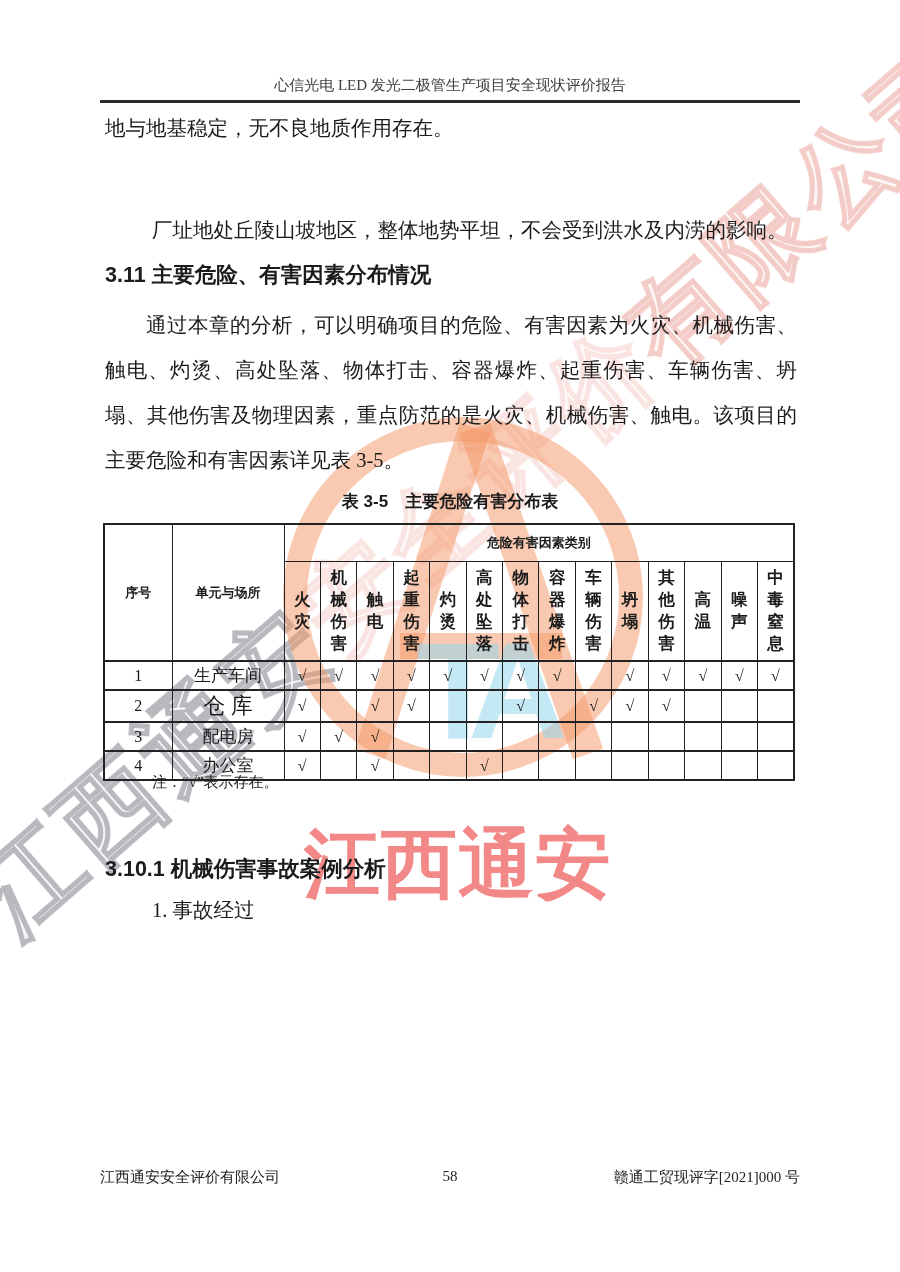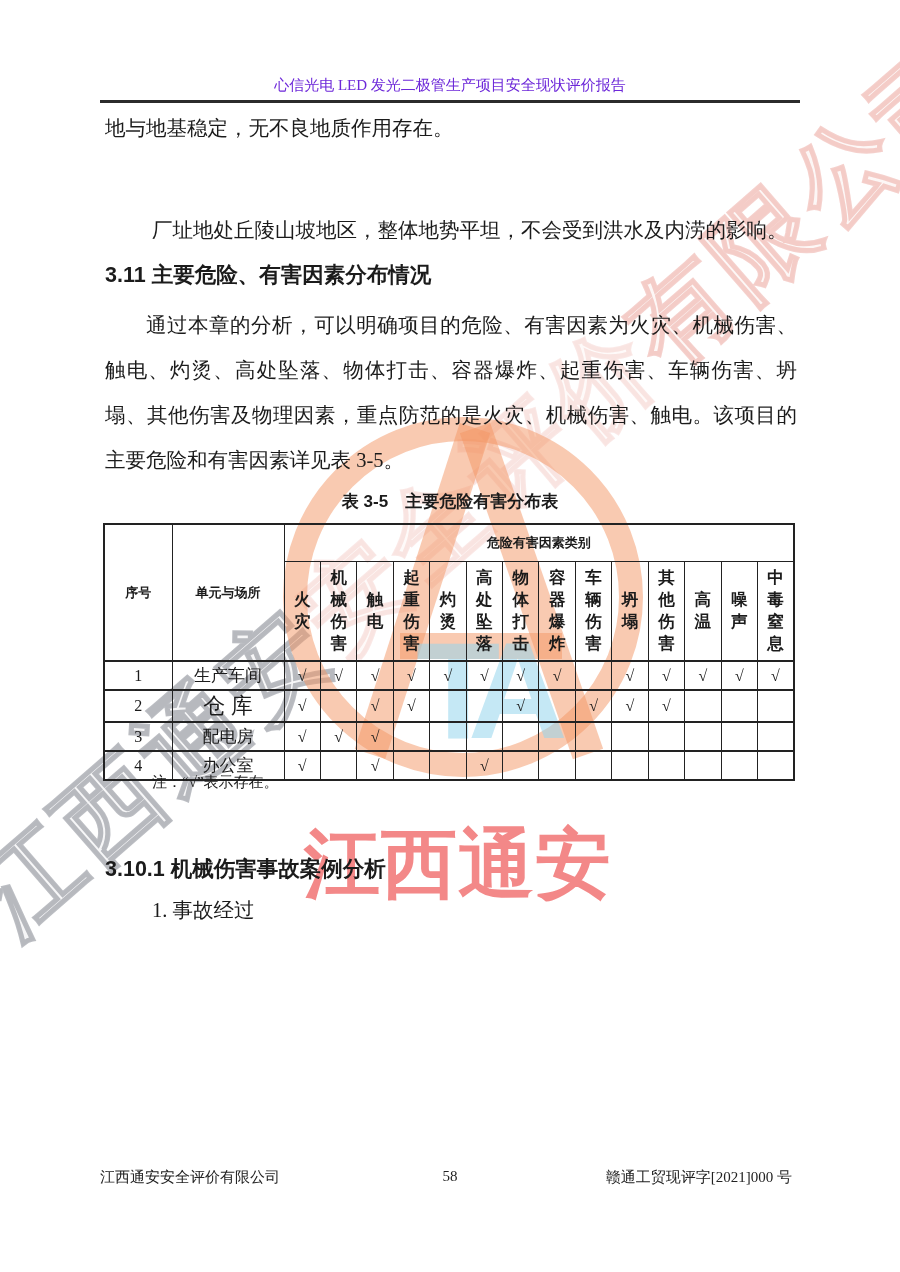--- a/index.html
+++ b/index.html
@@ -18,21 +18,21 @@
     font-weight:bold;font-size:102px;letter-spacing:6px;white-space:nowrap;
   }
   .wm-logo{position:absolute;left:266px;top:400px;}
   .wm-red{
     position:absolute;left:304px;top:814px;
     font-family:"Liberation Sans","DejaVu Sans",sans-serif;
     font-weight:bold;font-size:76px;letter-spacing:1px;white-space:nowrap;
   }
   
   .content{position:absolute;inset:0;z-index:5;}
-  .hdr-title{position:absolute;top:76px;left:0;width:100%;text-align:center;font-size:15px;color:#6d28d9;}
+  .hdr-title{position:absolute;top:76px;left:0;width:100%;text-align:center;font-size:15px;color:#404040;}
   .hdr-rule{position:absolute;top:100px;left:100px;width:700px;height:2.5px;background:#2b2b2b;}
   .para{position:absolute;left:105px;width:692px;font-size:20.5px;line-height:1.25;text-align:justify;}
   .h-bold{position:absolute;font-family:"Liberation Sans","DejaVu Sans",sans-serif;font-weight:bold;}
   .tbl-title{position:absolute;top:490px;left:0;width:100%;text-align:center;
     font-family:"Liberation Sans","DejaVu Sans",sans-serif;font-weight:bold;font-size:17px;}
   
   table.hz{
     position:absolute;left:103px;top:523px;width:692px;
     border-collapse:collapse;table-layout:fixed;
     border:2.5px solid #222;background:transparent;
@@ -41,21 +41,21 @@
   table.hz thead tr.grp th{height:36px;font-family:"Liberation Sans","DejaVu Sans",sans-serif;font-weight:bold;font-size:13px;}
   table.hz thead tr.names th{height:98px;border-bottom:2.5px solid #222;
     font-family:"Liberation Sans","DejaVu Sans",sans-serif;font-weight:bold;font-size:16.5px;}
   table.hz th.fixed{font-family:"Liberation Serif","DejaVu Serif",serif;font-weight:normal;font-size:17px;}
   .vhead{width:1.15em;margin:0 auto;line-height:1.32;word-break:break-all;}
   table.hz tbody td{height:27px;font-size:16px;border-top:2px solid #222;}
   .tbl-note{position:absolute;left:152px;top:773px;font-size:15px;}
   .footer{position:absolute;top:1168px;left:100px;width:700px;font-size:15px;color:#222;}
   .footer .fl{position:absolute;left:0;}
   .footer .fc{position:absolute;left:0;width:700px;text-align:center;}
-  .footer .fr{position:absolute;right:8px;}
+  .footer .fr{position:absolute;right:0;}
 </style>
 </head>
 <body>
 
 <div class="page">
 
   <div class="wm-layer">
     <div class="wm-diagonal" id="diag-watermark"><span style="color: rgba(95, 100, 112, 0.06); -webkit-text-stroke: 2px rgba(95, 100, 112, 0.42);">江西通安</span><span style="color: rgba(233, 152, 140, 0.05); -webkit-text-stroke: 2px rgba(233, 152, 140, 0.22);">安全评价</span><span style="color: rgba(230, 140, 130, 0.07); -webkit-text-stroke: 2px rgba(230, 140, 130, 0.4);">有限公司</span></div>
 
     <svg class="wm-logo" width="394" height="394" viewBox="0 0 394 394">

